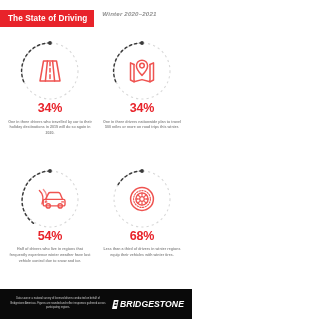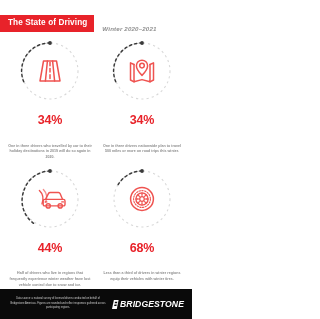--- a/index.html
+++ b/index.html
@@ -12,21 +12,21 @@
   }
   .page {
     position:relative;
     width:192px; height:319px;
     background:#ffffff;
     display:flex; flex-direction:column;
   }
 
   
   .header {
-    display:flex; align-items:flex-end;
+    display:flex; align-items:flex-start;
     padding:10px 0 0 0;
     height:32px;
     flex:0 0 auto;
   }
   .title-banner {
     background:#e8232a;
     color:#ffffff;
     font-size:8.2px;
     font-weight:bold;
     letter-spacing:.1px;
@@ -50,21 +50,20 @@
     display:grid;
     grid-template-columns:1fr 1fr;
     grid-template-rows:1fr 1fr;
     padding:2px 4px 0 4px;
   }
   .stat-block {
     display:flex;
     flex-direction:column;
     align-items:center;
     padding-top:4px;
-    gap:12px;
   }
 
   .dial {
     position:relative;
     width:66px; height:66px;
     display:flex; align-items:center; justify-content:center;
   }
   .dial svg { position:absolute; inset:0; width:66px; height:66px; }
   .dial-icon {
     position:relative;
@@ -201,21 +200,21 @@
               <path d="M12.6 17.2 L15.4 11.6 a2 2 0 0 1 1.8 -1.1 h8.2 a2 2 0 0 1 1.8 1.2 l2.2 5.2"></path>
               <path d="M11.8 17.4 h18.6 a1.6 1.6 0 0 1 1.6 1.6 v3.6 a1.3 1.3 0 0 1 -1.3 1.3 h-19.2 a1.3 1.3 0 0 1 -1.3 -1.3 v-3.6 a1.6 1.6 0 0 1 1.6 -1.6 z"></path>
               <circle cx="15.2" cy="23.9" r="2.1"></circle>
               <circle cx="27.2" cy="23.9" r="2.1"></circle>
               <path d="M12.2 19.9 h1.6"></path>
               <path d="M28.8 19.9 h1.6"></path>
             </g>
           </svg>
         </span>
       </div>
-      <div class="stat-pct">44%</div>
+      <div class="stat-pct">54%</div>
       <div class="stat-caption">Half of drivers who live in regions that frequently experience winter weather have lost vehicle control due to snow and ice.</div>
     </div>
 
     <div class="stat-block">
       <div class="dial">
         <svg viewBox="0 0 66 66">
           <circle cx="33" cy="33" r="28" fill="none" stroke="#d8d8d8" stroke-width="1.1" stroke-dasharray="2.2 3.1"></circle>
           <path d="M33 5 A28 28 0 0 0 9.2 18.5" fill="none" stroke="#3a3a3a" stroke-width="1.5" stroke-dasharray="2.2 3.1" stroke-linecap="round"></path>
           <circle cx="33" cy="5" r="1.9" fill="#3a3a3a"></circle>
         </svg>

